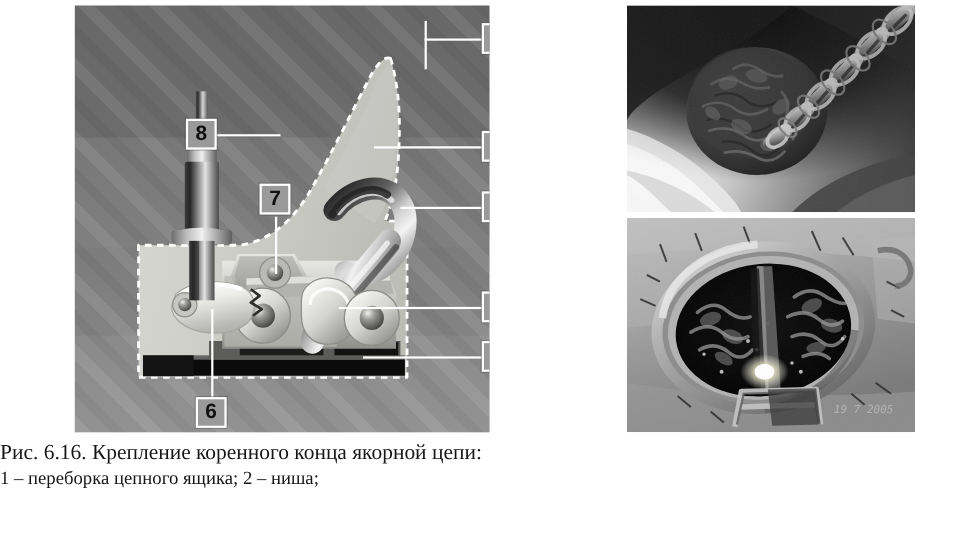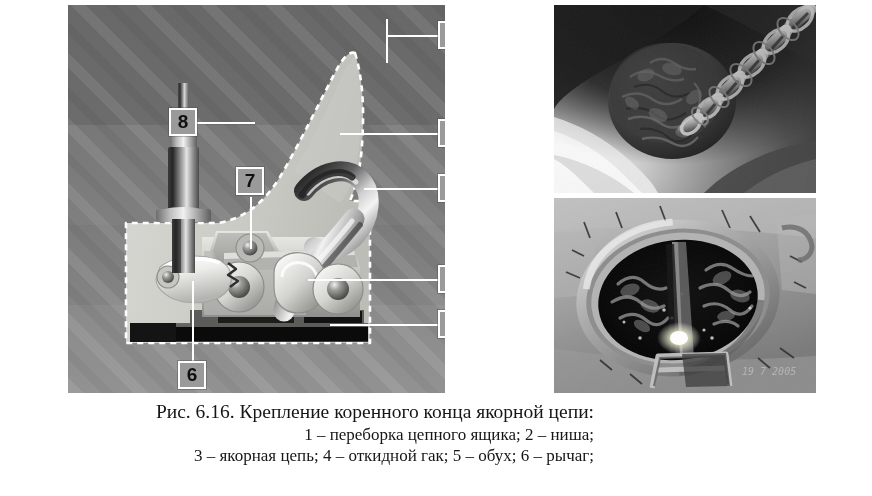--- a/index.html
+++ b/index.html
@@ -47,39 +47,38 @@
     text-align:center;
     letter-spacing:0;
     box-shadow:0 0 0 1px rgba(70,70,70,0.35);
   }
   
   .leader{ position:absolute; background:#ffffff; }
   .leader.h{ height:2px; }
   .leader.v{ width:2px; }
 
   
-  #fig-right{ position:absolute; left:544px; top:0; width:312px; height:496px;font-style:italic; }
+  #fig-right{ position:absolute; left:560px; top:0; width:312px; height:496px;font-style:italic; }
   .photo{ position:absolute; overflow:hidden; }
   #photo-top{ left:10px; top:5px; width:262px; height:188px; }
   #photo-bottom{ left:10px; top:198px; width:262px; height:195px; }
 
   
   .cap{
     position:absolute;
-    text-align:right;
+    text-align:left;
     font-family:"Liberation Serif", serif;
     color:#161616;
     white-space:nowrap;
-    padding-left:34px;
   }
   #cap-left{ left:0; top:399px; width:560px; }
   #cap-left .line1{ font-size:19.5px; line-height:25px; }
   #cap-left .line2,
   #cap-left .line3,
-  #cap-left .line4{ font-size:17px; line-height:21px;margin-left:48px; }
+  #cap-left .line4{ font-size:17px; line-height:21px; }
 
   svg{ display:block; }
 </style>
 </head>
 <body>
 
 <div id="fig-left">
 
   <div id="diagram">
     <div class="bg-band bg-b1"></div>
@@ -261,21 +260,20 @@
     <div class="callout" style="left:110px;top:356px;"><span>6</span></div>
 
     <div class="callout" style="left:168px;top:162px;"><span>7</span></div>
 
     <div class="callout" style="left:101px;top:103px;"><span>8</span></div>
   </div>
 
   <div class="cap" id="cap-left">
     <div class="line1">Рис. 6.16. Крепление коренного конца якорной цепи:</div>
     <div class="line2">1 – переборка цепного ящика; 2 – ниша;</div>
-    <div class="line3">3 – якорная цепь; 4 – откидной гак; 5 – обух; 6 – рычаг;</div>
   </div>
 </div>
 
 <div id="fig-right">
 
   <div class="photo" id="photo-top">
     <svg width="262" height="188" viewBox="0 0 262 188">
       <defs>
         <radialGradient id="pWall" cx="0.12" cy="0.82" r="1.05">
           <stop offset="0%" stop-color="#f4f4f4"></stop>

